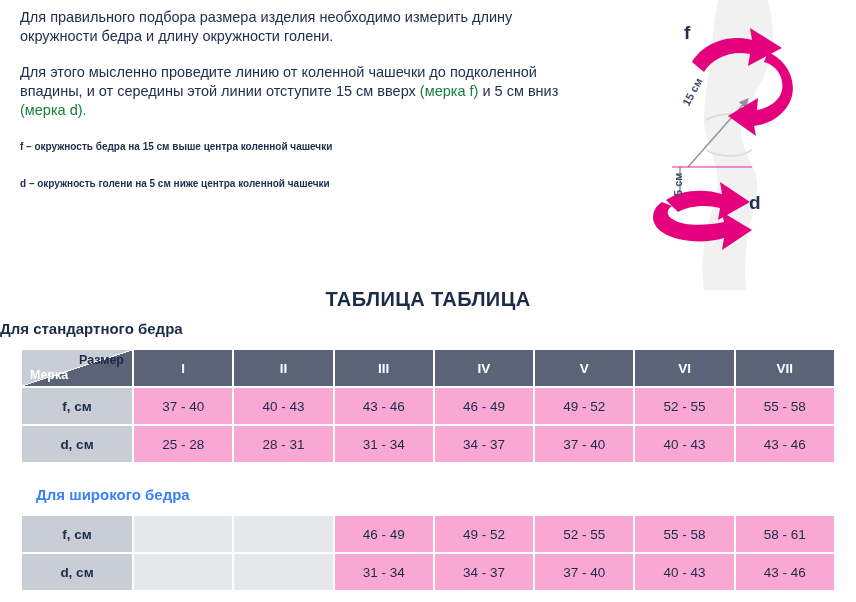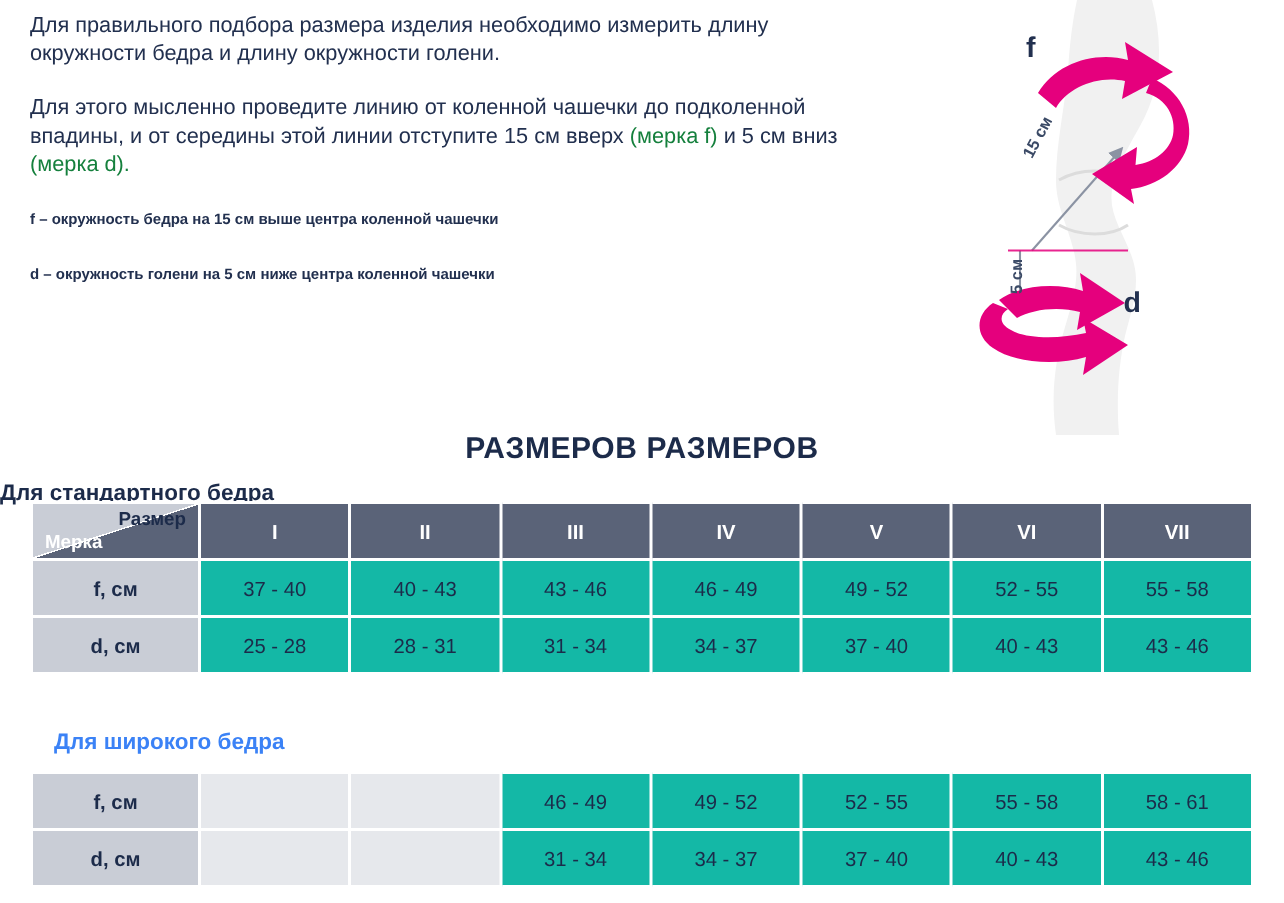--- a/index.html
+++ b/index.html
@@ -110,21 +110,21 @@
     margin-left: 36px;
   }
 
   table.sizes {
     position: absolute;
     left: 20px;
     width: 816px;
     border-collapse: collapse;
     table-layout: fixed;
   }
-  table.t1 { top: 334px; }
+  table.t1 { top: 348px; }
   table.t2 { top: 514px; }
 
   table.sizes th, table.sizes td {
     border: 2px solid #ffffff;
     font-size: 13.5px;
     text-align: center;
     height: 36px;
     padding: 0;
   }
   .hdr-row th {
@@ -162,21 +162,21 @@
     color: #ffffff;
   }
   td.rowhead {
     background: #c9cdd6;
     font-weight: bold;
     color: #1c2b4a;
     font-size: 13.5px;
     width: 110px;
   }
   td.cell {
-    background: #14b8a6;
+    background: #f9a8d4;
     color: #1c2b4a;
     font-size: 13.5px;
   }
   td.cell.empty { background: #e6e8ec; }
 </style>
 </head>
 <body>
 
 <div class="page">
 
@@ -226,21 +226,21 @@
       <path d="M62 202 C50 210 50 224 62 232 C76 242 104 244 124 238 L122 250
                L152 230 L122 212 L124 222 C106 226 84 226 74 220 C66 216 66 210 72 206 Z" fill="#e5007d"></path>
     </svg>
 
     <span class="lbl lbl-f">f</span>
     <span class="lbl lbl-d">d</span>
     <span class="lbl lbl-15">15 см</span>
     <span class="lbl lbl-5">5 см</span>
   </div>
 
-  <div class="table-title">РАЗМЕРОВ РАЗМЕРОВ</div>
+  <div class="table-title">ТАБЛИЦА ТАБЛИЦА</div>
   <div class="subtitle-1">Для стандартного бедра</div>
   <div class="subtitle-2">Для широкого бедра</div>
 
   <table class="sizes t1">
     <tbody>
         <tr class="hdr-row">
       <th class="corner">
         <span class="diag"></span>
         <span class="tl">Размер</span>
         <span class="br">Мерка</span>

